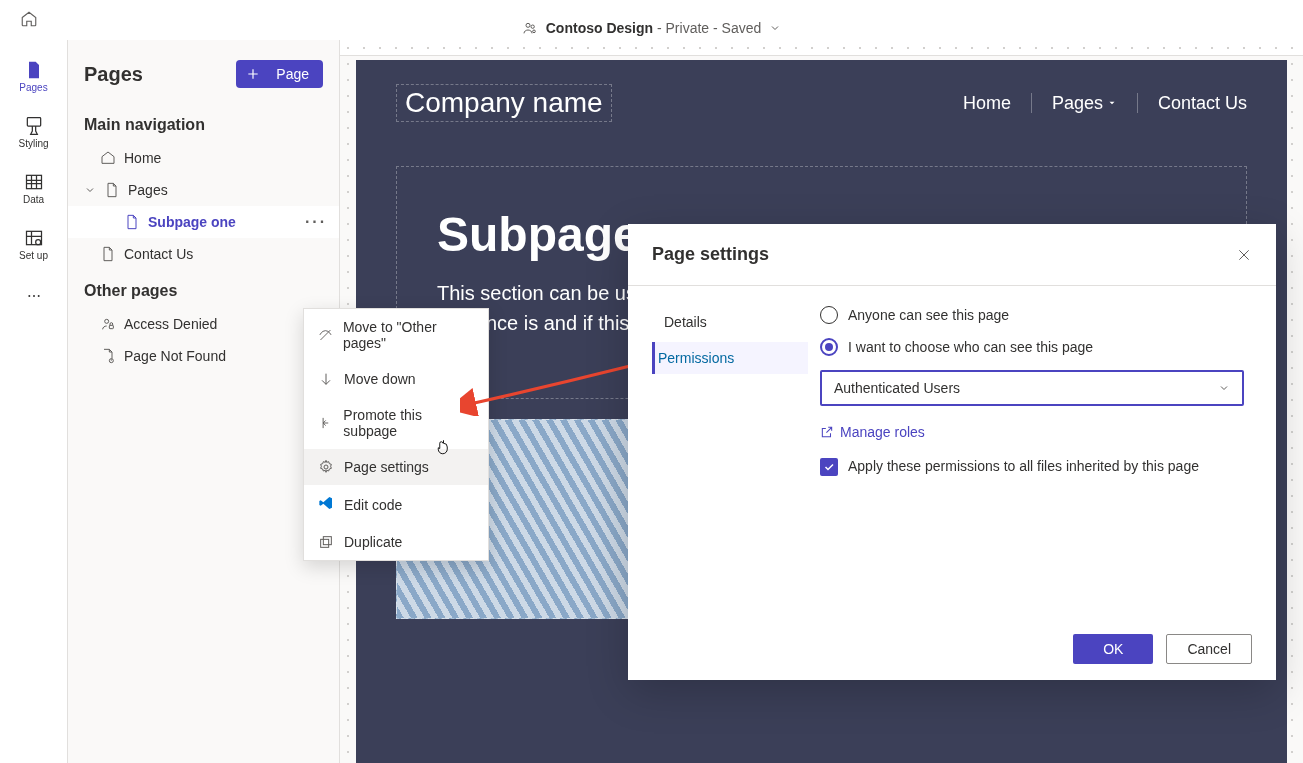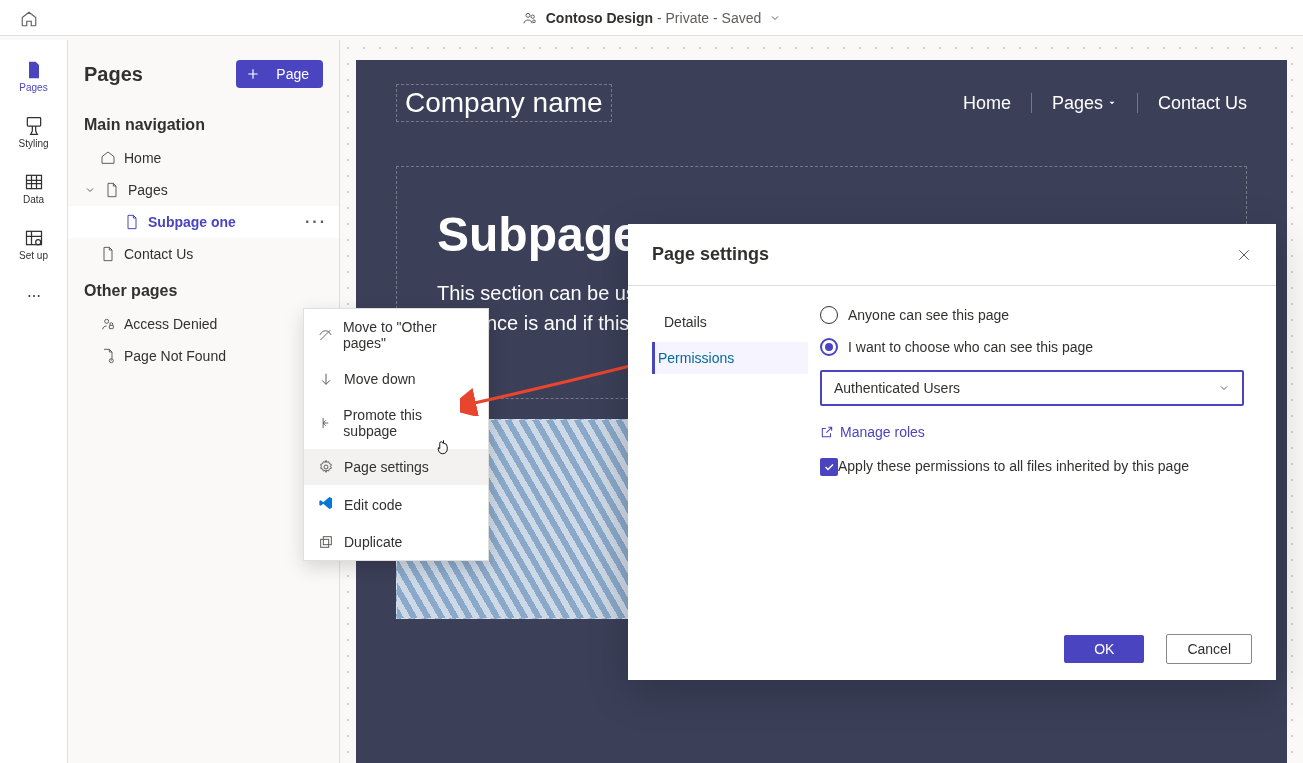--- a/index.html
+++ b/index.html
@@ -1,19 +1,19 @@
 <!DOCTYPE html>
 <html><head>
 <meta charset="utf-8">
 <style>
   * { box-sizing: border-box; margin: 0; padding: 0; font-family: "Segoe UI", -apple-system, sans-serif; }
   body { width: 1303px; height: 763px; overflow: hidden; background: #faf9f8; position: relative; }
 
   
-  .topbar { height: 36px; border-bottom: 1px solid #e1dfdd; display: flex; align-items: center; justify-content: center; position: relative; background: #ffffff; }
+  .topbar { height: 56px; border-bottom: 1px solid #e1dfdd; display: flex; align-items: center; justify-content: center; position: relative; background: #ffffff; }
   .topbar .home-ico { position: absolute; left: 20px; top: 10px; width: 18px; height: 18px; color: #605e5c; }
   .topbar .doc-title { display: flex; align-items: center; gap: 8px; color: #323130; font-size: 14px; }
   .topbar .doc-title .sub { color: #605e5c; }
   .chev { width: 12px; height: 12px; }
 
   
   .leftrail { position: absolute; left: 0; top: 40px; width: 68px; height: calc(100% - 40px); border-right: 1px solid #e1dfdd; background: #fff; display: flex; flex-direction: column; align-items: center; padding-top: 8px; }
   .rail-item { width: 60px; height: 56px; display: flex; flex-direction: column; align-items: center; justify-content: center; gap: 2px; font-size: 10px; color: #323130; cursor: pointer; border-radius: 4px; }
   .rail-item.active { color: #4b44c0; }
   .rail-item svg { width: 20px; height: 20px; }
@@ -72,23 +72,23 @@
   .modal-tabs { width: 180px; padding: 20px 0 0 24px; }
   .tab { font-size:14px; color:#323130; padding:8px 12px; cursor:pointer; margin-bottom:4px; }
   .tab.active { color:#0369a1; border-left: 3px solid #4b44c0; background:#f5f4ff; padding-left:3px; }
   .modal-content { flex:1; padding: 20px 32px 0 12px; font-size:14px; color:#323130; }
   .radio-row { display:flex; align-items:center; gap:10px; margin-bottom:14px; cursor:pointer; }
   .radio { width:18px; height:18px; border: 1px solid #323130; border-radius:50%; display:flex; align-items:center; justify-content:center; }
   .radio.checked { border: 2px solid #4b44c0; }
   .radio.checked::after { content:""; width:8px; height:8px; background:#4b44c0; border-radius:50%; }
   .select { margin-top: 12px; border: 2px solid #4b44c0; border-radius:2px; padding: 8px 12px; display:flex; justify-content:space-between; align-items:center; cursor:pointer; }
   .link-row { margin-top:18px; display:flex; align-items:center; gap:6px; color:#4b44c0; font-size:14px; cursor:pointer; }
-  .check-row { margin-top:18px; display:flex; align-items:flex-start; gap:0; }
+  .check-row { margin-top:18px; display:flex; align-items:flex-start; gap:10px; }
   .chk { width:18px; height:18px; background:#4b44c0; border-radius:2px; display:flex; align-items:center; justify-content:center; color:#fff; flex-shrink:0; }
-  .modal-foot { display:flex; justify-content:flex-end; gap:22px; padding: 16px 24px; align-items: center; }
+  .modal-foot { display:flex; justify-content:flex-end; gap:13px; padding: 16px 24px; }
   .btn-ok { background:#4b44c0; color:#fff; border:none; padding:6px 30px; font-size:14px; border-radius:2px; cursor:pointer; }
   .btn-cancel { background:#fff; color:#323130; border:1px solid #8a8886; padding:6px 20px; font-size:14px; border-radius:2px; cursor:pointer; }
 </style>
 </head>
 <body>
 
 <div class="topbar">
   <svg class="home-ico" viewBox="0 0 24 24" fill="none" stroke="currentColor" stroke-width="1.5">
       <path d="M3 10l9-7 9 7v10a1 1 0 0 1-1 1h-5v-6h-6v6H4a1 1 0 0 1-1-1z"></path>
     </svg>

